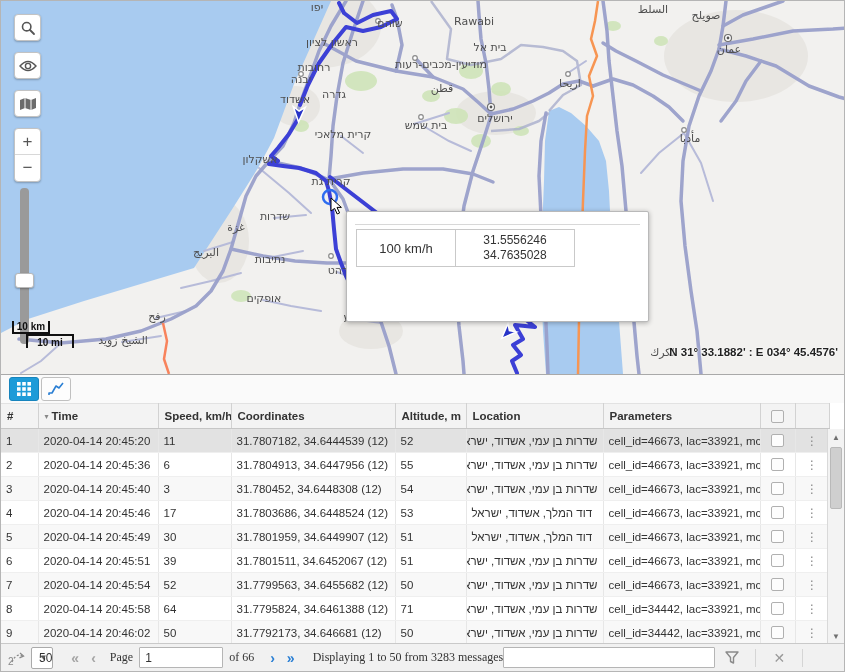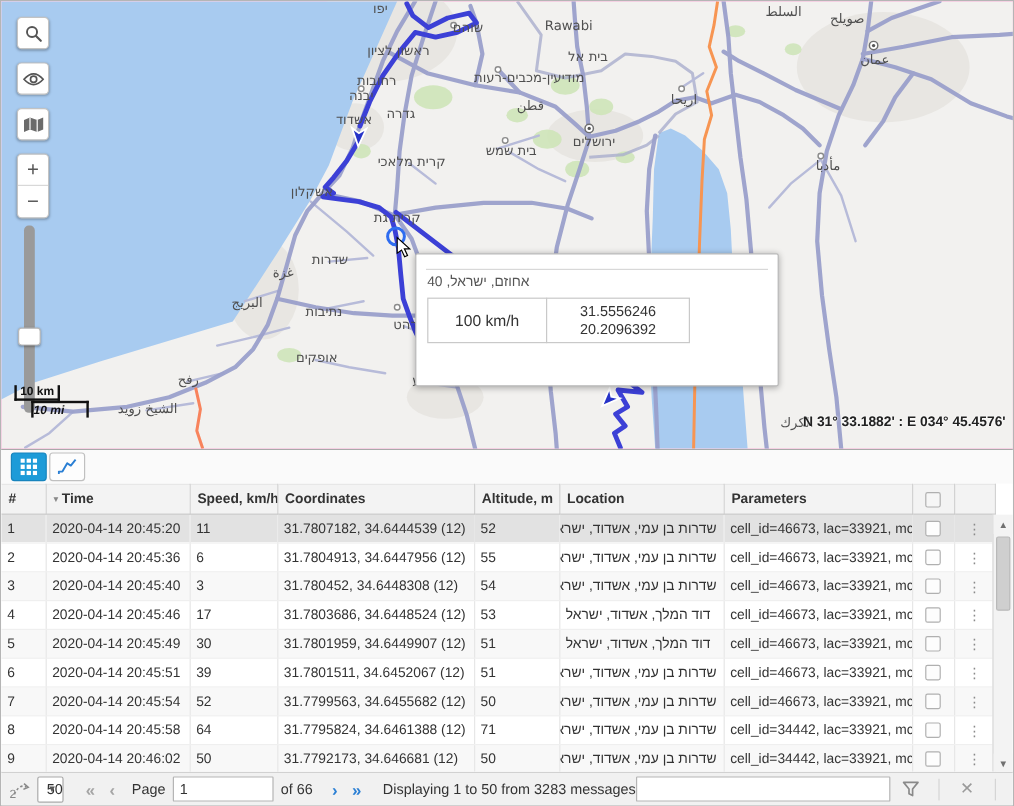--- a/index.html
+++ b/index.html
@@ -16,21 +16,21 @@
   .mbtn { width:27px; height:27px; background:#fff; border:1px solid #c3c3c3; border-radius:4px;
     box-shadow:0 1px 2px rgba(0,0,0,.25); display:flex; align-items:center; justify-content:center;
     margin-bottom:11px; cursor:pointer; color:#555; }
   .zoomgroup { width:27px; background:#fff; border:1px solid #c3c3c3; border-radius:4px; box-shadow:0 1px 2px rgba(0,0,0,.25); margin-top:3px; }
   .zoomgroup .zbtn { height:26px; display:flex; align-items:center; justify-content:center; font-size:17px; color:#555; cursor:pointer; }
   .zoomgroup .zbtn:first-child { border-bottom:1px solid #d8d8d8; }
   .zslider { position:absolute; left:19px; top:187px; width:9px; height:156px; background:#9a9a9a; border-radius:4px; }
   .zthumb { position:absolute; left:-5px; top:85px; width:19px; height:15px; background:#fff; border:1px solid #b9b9b9; border-radius:3px; box-shadow:0 1px 2px rgba(0,0,0,.3); }
 
   .scale-km { position:absolute; left:11px; top:320px; width:38px; height:13px; border-left:2px solid #111; border-right:2px solid #111; border-bottom:2px solid #111; font-size:10px; font-weight:bold; color:#111; text-align:center; line-height:12px; z-index:20;}
-  .scale-mi { position:absolute; left:25px; top:333px; width:48px; height:14px; border-left:2px solid #111; border-right:2px solid #111; border-top:2px solid #111; font-size:10px; font-weight:bold; color:#111; text-align:left; line-height:13px; z-index:20;font-style:italic;}
+  .scale-mi { position:absolute; left:25px; top:333px; width:48px; height:14px; border-left:2px solid #111; border-right:2px solid #111; border-top:2px solid #111; font-size:10px; font-weight:bold; color:#111; text-align:center; line-height:13px; z-index:20;}
   .attribution { position:absolute; left:8px; top:346px; font-size:11px; font-weight:bold; color:#3c3c3c; text-shadow:0 0 2px #fff,0 0 2px #fff; z-index:20; }
   .map-coords { position:absolute; right:6px; top:345px; font-size:11.5px; font-weight:bold; color:#222; text-shadow:0 0 2px #fff,0 0 2px #fff; z-index:20; }
 
   
   .popup { position:absolute; left:345px; top:210px; width:303px; height:111px; background:#fff;
     border:1px solid #b9b9b9; border-radius:2px; box-shadow:0 1px 5px rgba(0,0,0,.3); z-index:25; padding:7px 9px 0 9px; }
   .popup-head { display:flex; align-items:flex-start; }
   .popup-title { font-size:15px; color:#3f3f3f; margin-left:8px; margin-top:2px; white-space:nowrap; }
   .popup-when { margin-left:auto; text-align:right; font-size:11px; color:#4c4c4c; font-weight:600; line-height:1.25; white-space:nowrap; }
   .popup-hr { border-top:1px solid #d8d8d8; margin:5px -1px 4px -1px; }
@@ -70,21 +70,21 @@
   .vthumb { position:absolute; left:2px; top:18px; width:12px; height:62px; background:#cfcfcf; border:1px solid #b9b9b9; border-radius:2px; }
 
   
   .pager { height:28px; flex:0 0 auto; display:flex; align-items:center; background:#f1f1f1; border-top:1px solid #c9c9c9; padding:0 6px; font-size:12px; color:#333; }
   .psep { width:1px; height:18px; background:#d5d5d5; margin:0 6px; }
   .chev { font-size:14px; font-weight:bold; padding:0 6px; cursor:pointer; }
   .chev.off { color:#a5a5a5; } .chev.on { color:#2a7fd4; }
   .psel { width:58px; height:22px; border:1px solid #aaa; background:#fff; border-radius:2px; display:flex; align-items:center; padding-left:7px; margin-left:4px; cursor:pointer; position:relative; }
   .psel .caret { position:absolute; right:5px; font-size:8px; color:#555; }
   .pageinput { width:84px; height:21px; border:1px solid #b5b5b5; border-radius:1px; padding:0 5px; font-size:12px; color:#333; margin:0 6px; }
-  .ptext { white-space:nowrap; }
+  .ptext { white-space:nowrap;font-family:Liberation Serif, serif; }
   .pager-right { margin-left:auto; display:flex; align-items:center; }
   .filterinput { width:212px; height:21px; border:1px solid #b5b5b5; border-radius:1px; padding:0 5px; font-size:12px; }
   .iconbtn { width:34px; height:22px; display:flex; align-items:center; justify-content:center; color:#8a8a8a; cursor:pointer; }
   .xglyph { font-size:14px; color:#9a9a9a; }
 </style>
 </head>
 <body>
 
 <div class="app">
 
@@ -265,26 +265,25 @@
     <div class="zslider">
       <div class="zthumb"></div>
     </div>
 
     <div class="scale-km">10 km</div>
     <div class="scale-mi">10 mi</div>
     <div class="map-coords">N 31° 33.1882' : E 034° 45.4576'</div>
 
     <div class="popup">
       <div class="popup-hr"></div>
-      <div class="popup-addr" dir="rtl">אחוזם, ישראל, 40</div>
       <div class="popup-cells">
         <div class="pcell speed">100 km/h</div>
         <div class="pcell coord">
           <span>31.5556246</span>
-          <span>20.2096392</span>
+          <span>34.7635028</span>
         </div>
       </div>
     </div>
   </div>
 
   <div class="panel">
     <div class="ptoolbar">
       <div class="tabbtn active">
         <svg width="14" height="14" viewBox="0 0 14 14">
           <g fill="#fff">

